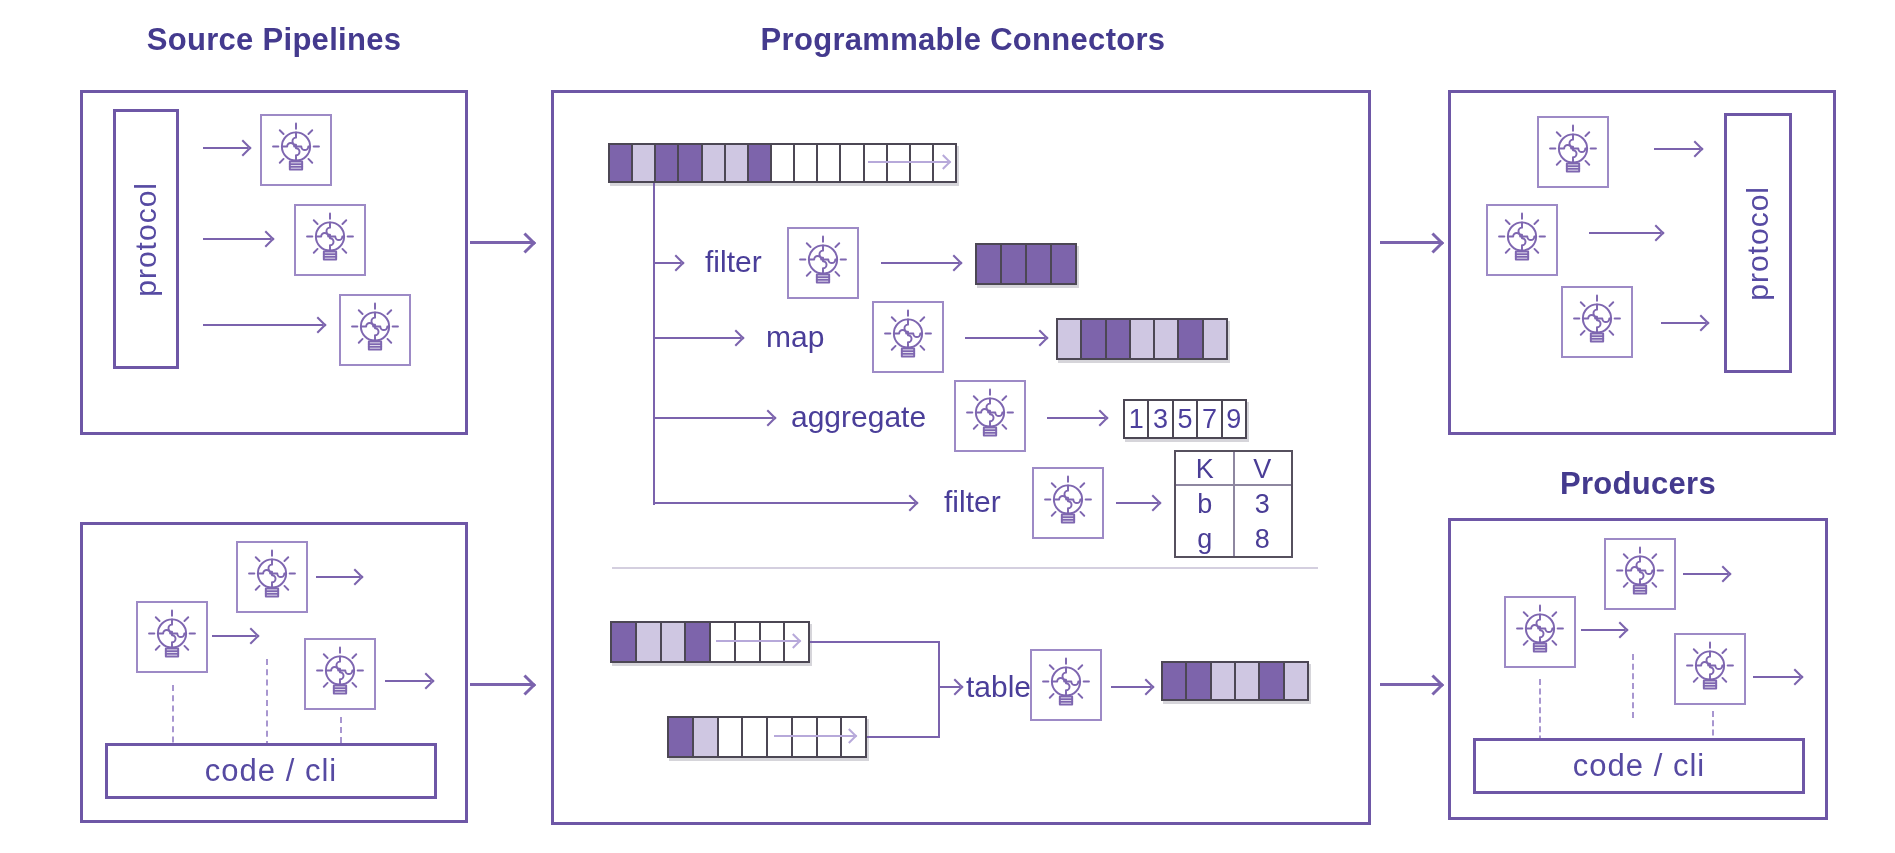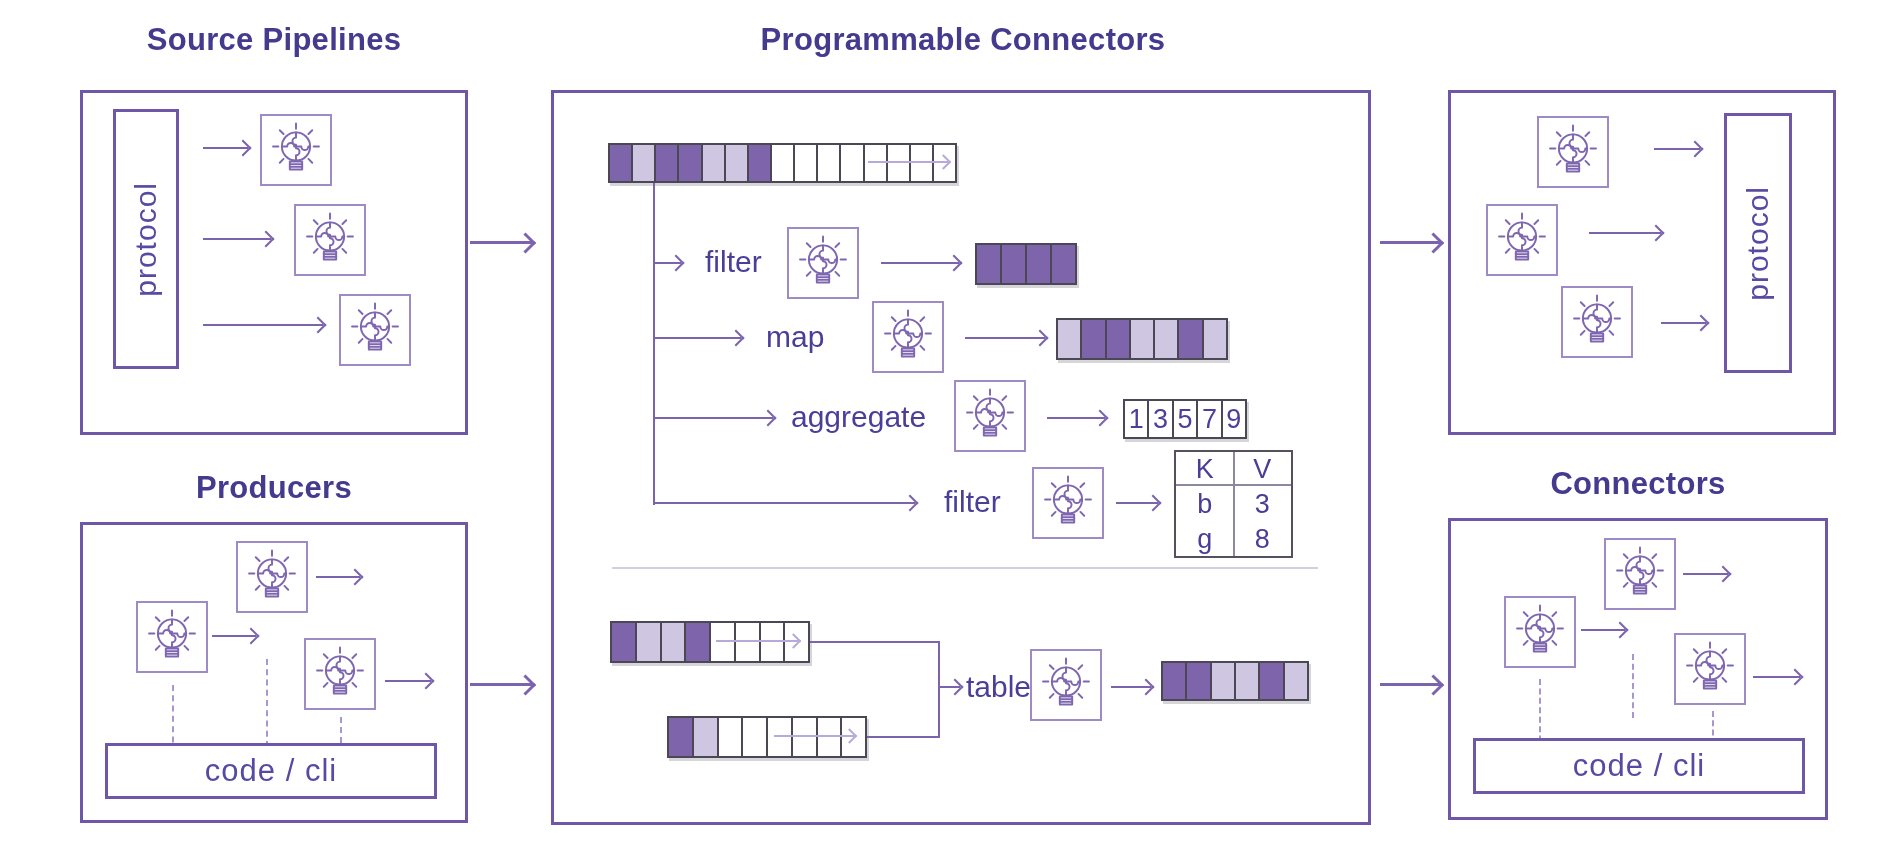--- a/index.html
+++ b/index.html
@@ -69,22 +69,21 @@
     <path d="M-7,16 L7,16 M-7,19 L7,19"></path>
     <path d="M0,-20 L0,-14 A4,4 0 1 0 0,-6 L0,-2 A4,4 0 1 1 0,6 L0,12"></path>
     <path d="M-16,-4 L-10,-4 A4,4 0 1 1 -2,-4 L6,-4 A4,4 0 1 0 14,-4 L16,-4"></path>
   </symbol>
 </svg>
 
 <div class="canvas">
 
   <div class="title" style="left:80px;top:22px;width:388px">Source Pipelines</div>
   <div class="title" style="left:553px;top:22px;width:820px">Programmable Connectors</div>
-  <div class="title" style="left:80px;top:470px;width:388px">Producers</div>
-  <div class="title" style="left:1448px;top:466px;width:380px">Connectors</div>
+  <div class="title" style="left:1448px;top:466px;width:380px">Producers</div>
 
   <div class="sbox" style="left:80px;top:90px;width:388px;height:345px">
     <div class="vbox" style="left:30px;top:16px;width:66px;height:260px">
       <span class="vtext">protocol</span>
     </div>
     <div class="arr" style="left:120px;top:54px;width:45px"></div>
     <div class="icon" style="left:177px;top:21px">
         <svg>
           <use href="#bulb"></use>
         </svg>

